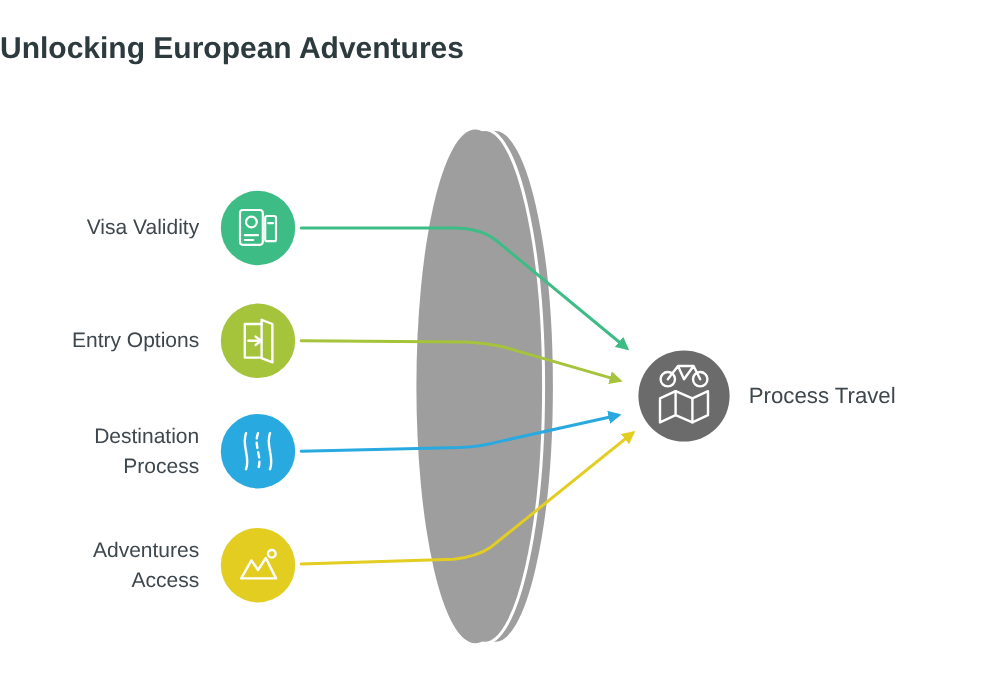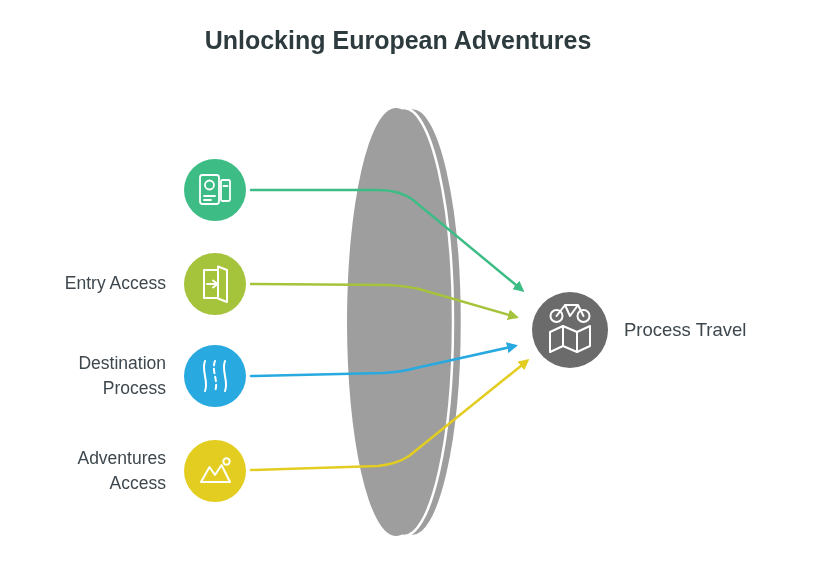--- a/index.html
+++ b/index.html
@@ -2,21 +2,21 @@
 <html><head>
 <meta charset="utf-8">
 <style>
   html,body { margin:0; padding:0; background:#ffffff; }
   .canvas {
     position:relative; width:828px; height:583px; background:#ffffff;
     font-family:"Liberation Sans", sans-serif; overflow:hidden;
   }
   .title {
     position:absolute; top:26px; left:0; width:796px; margin:0;
-    text-align:center; font-size:25px; font-weight:800; color:#2e3b3e;
+    text-align:left; font-size:25px; font-weight:800; color:#2e3b3e;
   }
   .scene { position:absolute; left:0; top:0; width:828px; height:583px; }
   .label {
     position:absolute; display:flex; align-items:center; justify-content:flex-end;
     text-align:right; color:#3d474d; font-size:17.5px; line-height:1.45;
   }
   .l1 { left:6px;  width:160px; top:160px; height:60px; }
   .l2 { left:6px;  width:160px; top:254px; height:60px; }
   .l3 { left:36px; width:130px; top:346px; height:60px; }
   .l4 { left:36px; width:130px; top:441px; height:60px; }
@@ -108,19 +108,20 @@
         <circle cx="556.5" cy="316" r="6"></circle>
         <circle cx="583.5" cy="316" r="6"></circle>
         <path d="M556.5 316 L565 305 L578 305 L583.5 316 M565 305 L570 316 L578 305"></path>
         <path d="M550 332 L563 326 L577 332 L590 326 L590 346 L577 352 L563 346 L550 352 Z"></path>
         <path d="M563 326 V346"></path>
         <path d="M577 332 V352"></path>
       </g>
     </g>
   </svg>
 
-  <div class="label l2">Entry Access</div>
+  <div class="label l1">Visa Validity</div>
+  <div class="label l2">Entry Options</div>
   <div class="label l3">Destination Process</div>
   <div class="label l4">Adventures Access</div>
 
   <div class="result-label">Process Travel</div>
 
 </div>
 
 </body></html>

